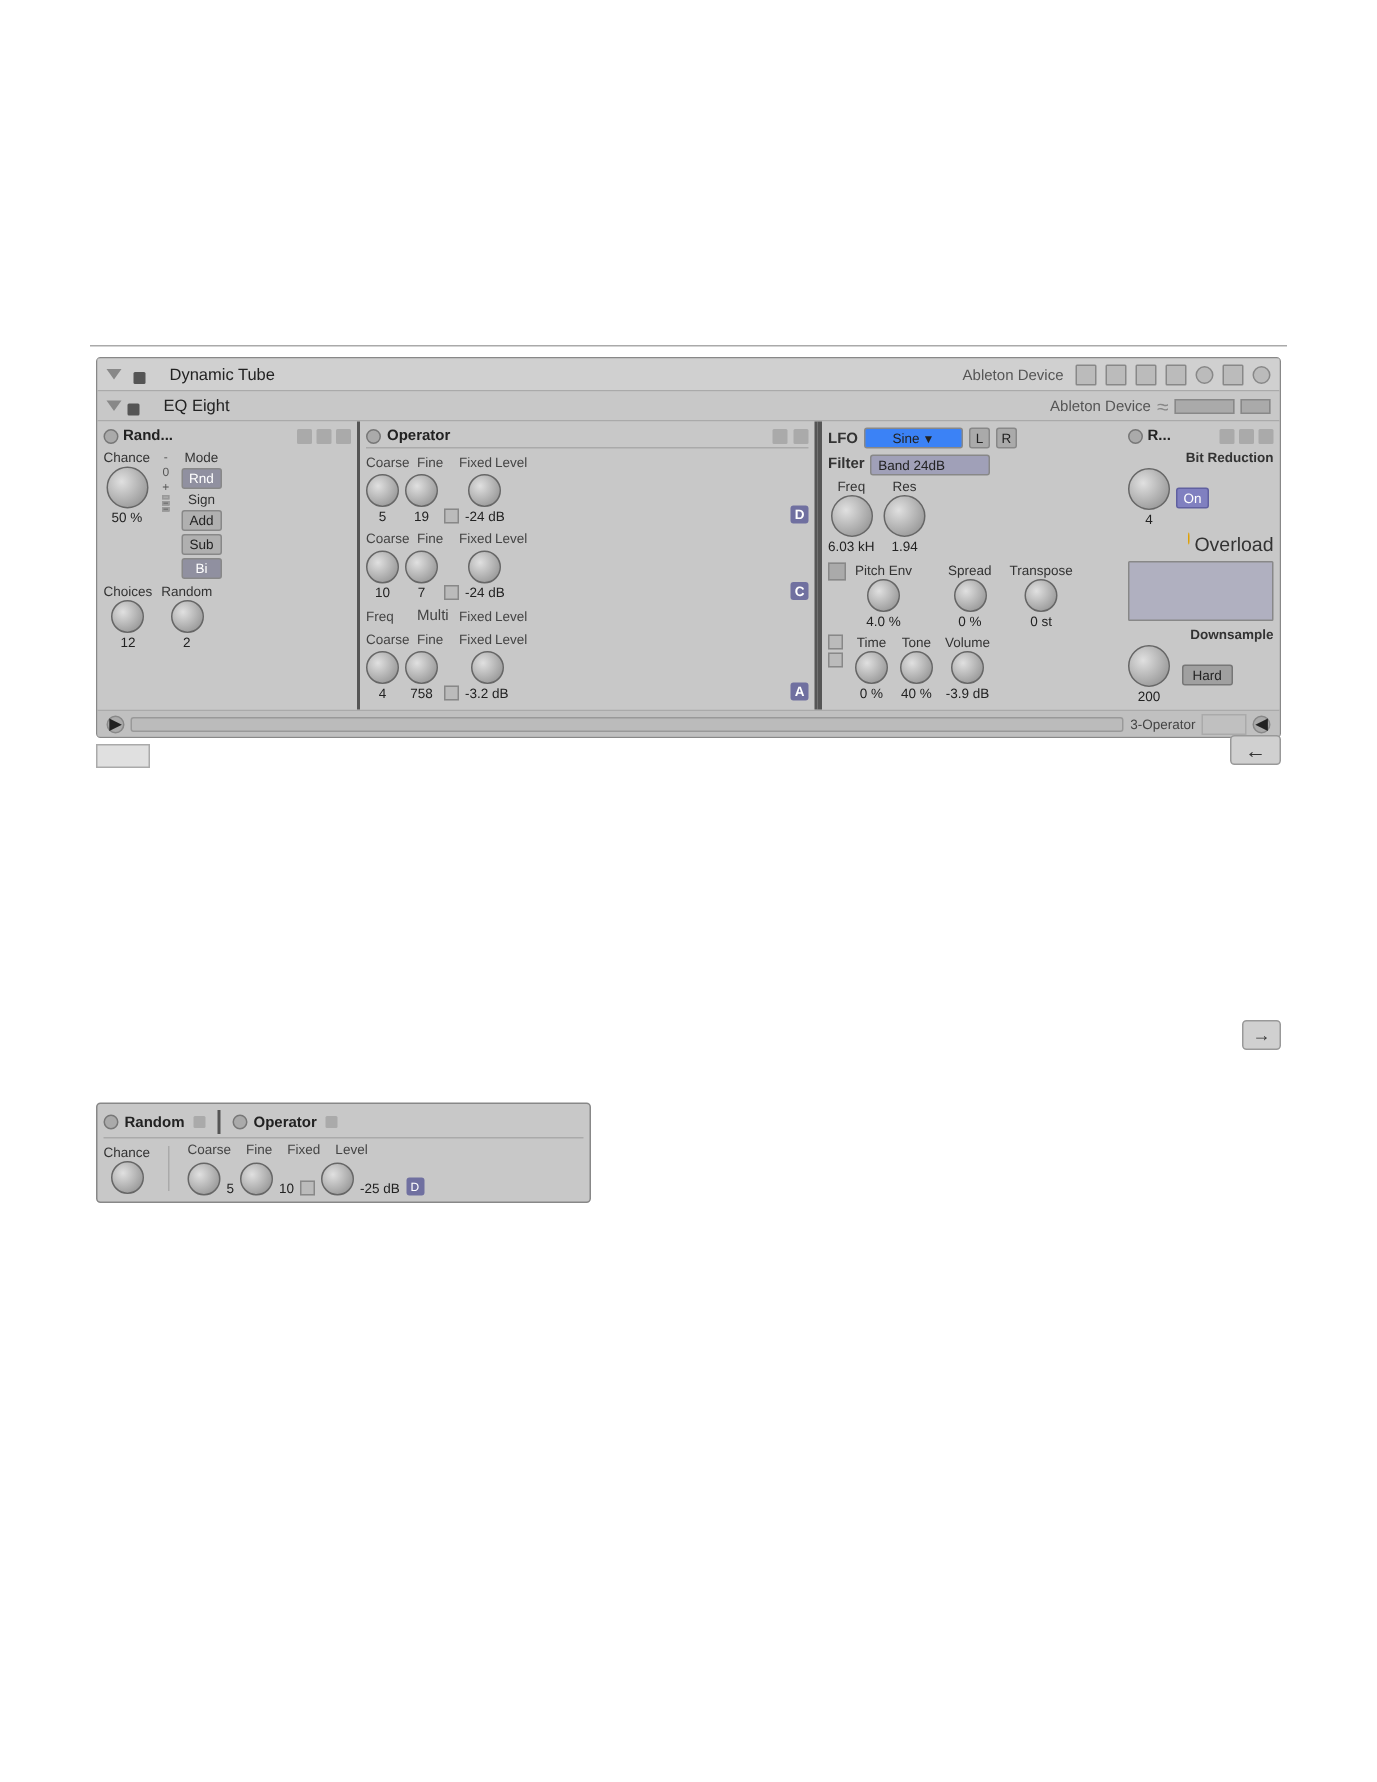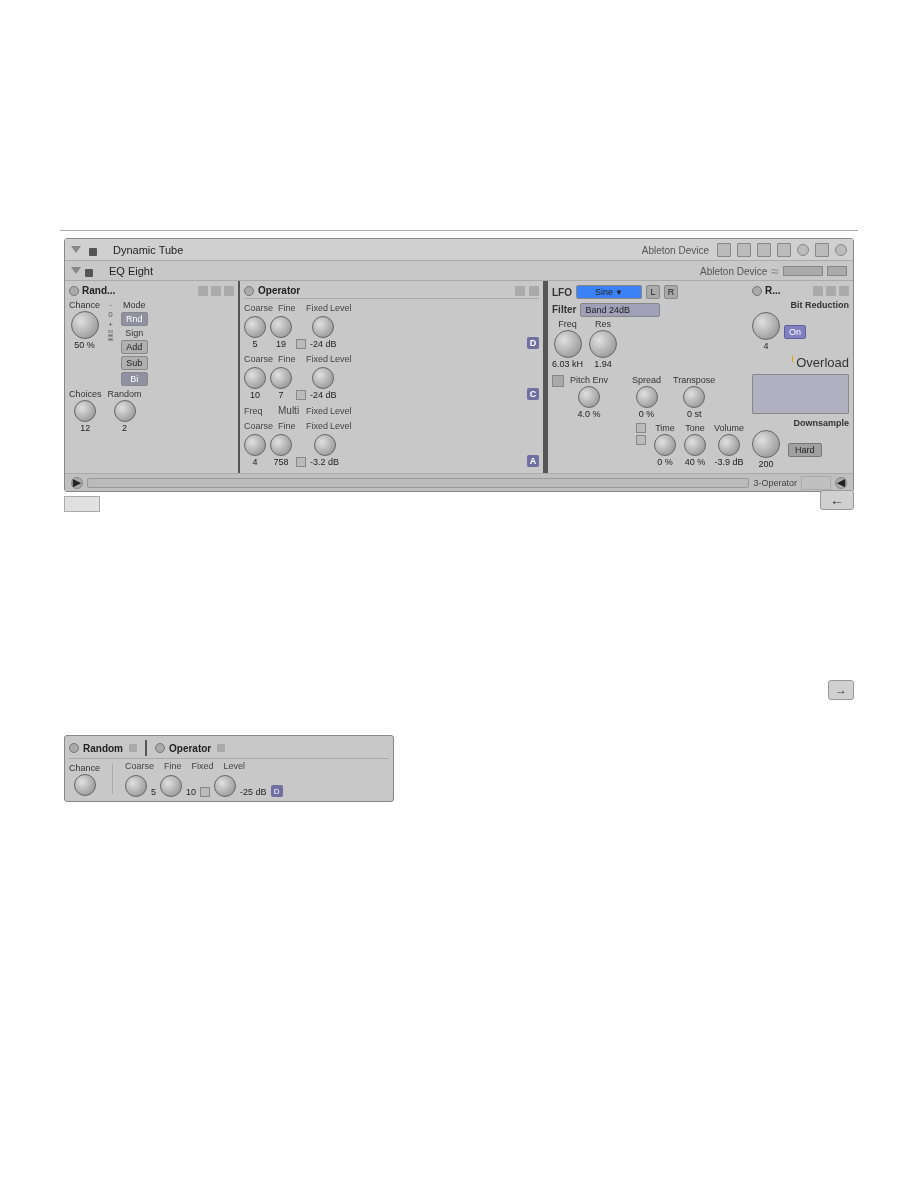--- a/index.html
+++ b/index.html
@@ -205,21 +205,20 @@
       margin-top: 6px;
       display: flex;
       align-items: flex-start;
       gap: 4px;
     }
 
     .time-vol-row {
       display: flex;
       gap: 8px;
       margin-top: 4px;
-      justify-content: flex-end;
     }
 
     
     .plugin-bitreducer {
       width: 105px;
       background: #c8c8c8;
       padding: 4px;
       flex-shrink: 0;
     }
 

